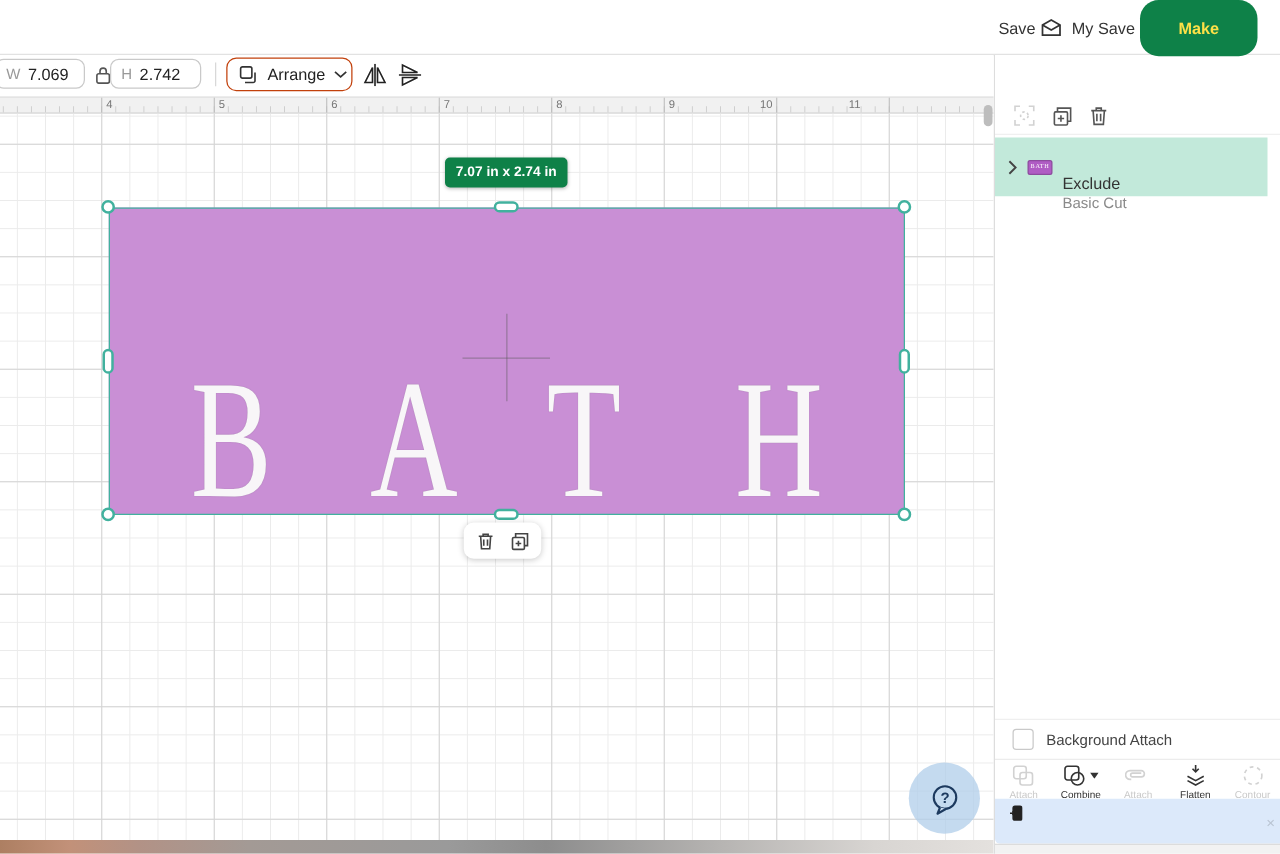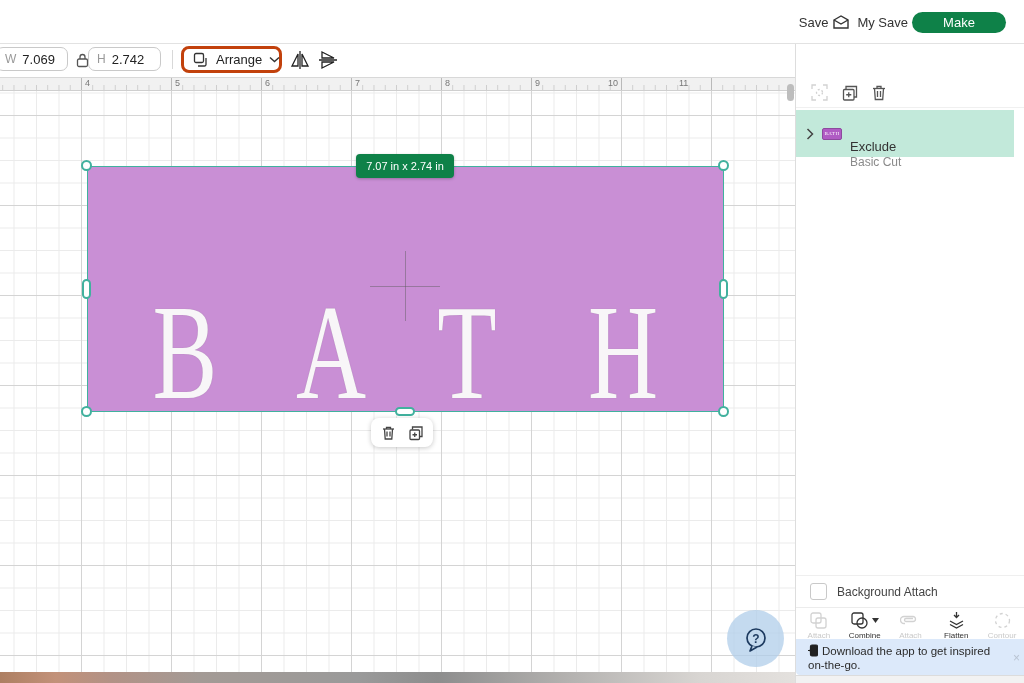--- a/index.html
+++ b/index.html
@@ -2,29 +2,29 @@
 <html><head>
 <meta charset="utf-8">
 <style>
   * { margin:0; padding:0; box-sizing:border-box; }
   html,body { width:1024px; height:683px; overflow:hidden; font-family:"Liberation Sans", sans-serif; background:#fff; }
 
   
   #topbar { position:absolute; left:0; top:0; width:1024px; height:44px; background:#fff; border-bottom:1px solid #e2e2e2; z-index:30; }
   .topbar-right { position:absolute; right:18px; top:0; height:44px; display:flex; align-items:center; gap:4px; }
   .topbar-link { font-size:13px; color:#333; cursor:pointer; display:flex; align-items:center; gap:7px; }
-  .make-btn { background:#0e8148; color:#ffffff; font-size:13px; font-weight:normal; border:none; border-radius:15px; width:94px; height:21px; cursor:pointer; }
+  .make-btn { background:#0e8148; color:#fde047; font-size:13px; font-weight:bold; border:none; border-radius:15px; width:94px; height:45px; cursor:pointer; }
 
   
   #edit-toolbar { position:absolute; left:0; top:45px; width:795px; height:32px; background:#fff; z-index:25; }
   .dim-field { position:absolute; top:2px; height:24px; border:1px solid #c9c9c9; border-radius:7px; background:#fff; display:flex; align-items:center; padding:0 8px; gap:6px; }
   .dim-label { font-size:12px; color:#999; }
   .dim-field input { border:none; outline:none; width:40px; font-size:13px; color:#222; font-family:"Liberation Sans",sans-serif; background:transparent; }
   .vdivider { position:absolute; top:5px; width:1px; height:19px; background:#d8d8d8; }
-  .arrange-btn { position:absolute; left:181px; top:1px; width:101px; height:27px; border:3px solid #c2410c; border-radius:8px; background:#fff; display:flex; align-items:center; padding:0 9px; gap:7px; cursor:pointer; }
+  .arrange-btn { position:absolute; left:181px; top:1px; width:101px; height:27px; border:1px solid #c2410c; border-radius:8px; background:#fff; display:flex; align-items:center; padding:0 9px; gap:7px; cursor:pointer; }
   .arrange-label { font-size:13px; color:#222; }
   .icon-btn { position:absolute; top:3px; width:24px; height:24px; display:flex; align-items:center; justify-content:center; cursor:pointer; }
 
   
   #canvas-wrap { position:absolute; left:0; top:77px; width:795px; height:606px; overflow:hidden; }
   #ruler { position:absolute; left:0; top:0; width:795px; height:14px; background:#f1f1f1; border-top:1px solid #d8d8d8; border-bottom:1px solid #cfcfcf;
      background-image:
        linear-gradient(90deg,#b9b9b9 1px,transparent 1px),
        linear-gradient(90deg,#cdcdcd 1px,transparent 1px);
      background-size:90px 14px, 11.25px 5px;
@@ -51,21 +51,21 @@
             text-shadow:0 0 1px rgba(110,110,110,0.55); transform:translateX(-50%) scaleX(0.72); }
   #crosshair-h { position:absolute; left:370px; top:195px; width:70px; height:1px; background:rgba(90,90,90,0.45); }
   #crosshair-v { position:absolute; left:405px; top:160px; width:1px; height:70px; background:rgba(90,90,90,0.45); }
 
   .handle { position:absolute; background:#fff; border:2px solid #41b19e; z-index:5; }
   .handle.circle { width:11px; height:11px; border-radius:50%; }
   .handle.hpill { width:20px; height:9px; border-radius:5px; }
   .handle.vpill { width:9px; height:20px; border-radius:5px; }
 
   #size-badge { position:absolute; left:356px; top:35px; width:98px; height:24px; background:#0e8148; border-radius:4px; color:#fff;
-     font-size:11px; font-weight:normal; display:flex; align-items:center; justify-content:center; box-shadow:0 1px 3px rgba(0,0,0,0.25); z-index:6;margin-top:28px; }
+     font-size:11px; font-weight:bold; display:flex; align-items:center; justify-content:center; box-shadow:0 1px 3px rgba(0,0,0,0.25); z-index:6; }
   #action-pill { position:absolute; left:371px; top:327px; width:62px; height:29px; background:#fff; border-radius:8px;
      box-shadow:0 1px 5px rgba(0,0,0,0.22); display:flex; align-items:center; justify-content:center; gap:10px; z-index:6; }
   #action-pill .icon-btn2 { width:18px; height:18px; display:flex; align-items:center; justify-content:center; cursor:pointer; }
 
   #help-btn { position:absolute; left:727px; top:533px; width:57px; height:57px; border-radius:50%; background:rgba(176,205,234,0.75);
      display:flex; align-items:center; justify-content:center; cursor:pointer; z-index:8; }
 
   
   #right-panel { position:absolute; left:795px; top:44px; width:229px; height:639px; background:#fff; border-left:1px solid #ddd; z-index:20; }
   #tabs { position:absolute; left:0; top:0; width:229px; height:34px; border-bottom:1px solid #ececec; display:flex; align-items:center; }
@@ -335,18 +335,18 @@
       </span>
       <span class="bt-label">Contour</span>
     </div>
   </div>
 
   <div id="notification">
     <div id="notif-text">
       <svg width="10" height="13" viewBox="0 0 10 13" style="display:inline-block; vertical-align:-2px; margin-right:4px;" fill="none" stroke="#222" stroke-width="1.2">
         <rect x="2.5" y="1" width="7" height="11" rx="1.5" fill="#222"></rect>
           <path d="M0 6.5 H3 M2 5 L3.5 6.5 L2 8" stroke="#222"></path>
-      </svg><span>Download the app to get inspired on-the-go.</span>
+      </svg>
     </div>
     <span id="notif-close">×</span>
   </div>
   <div id="under-strip"></div>
 </div>
 
 </body></html>

